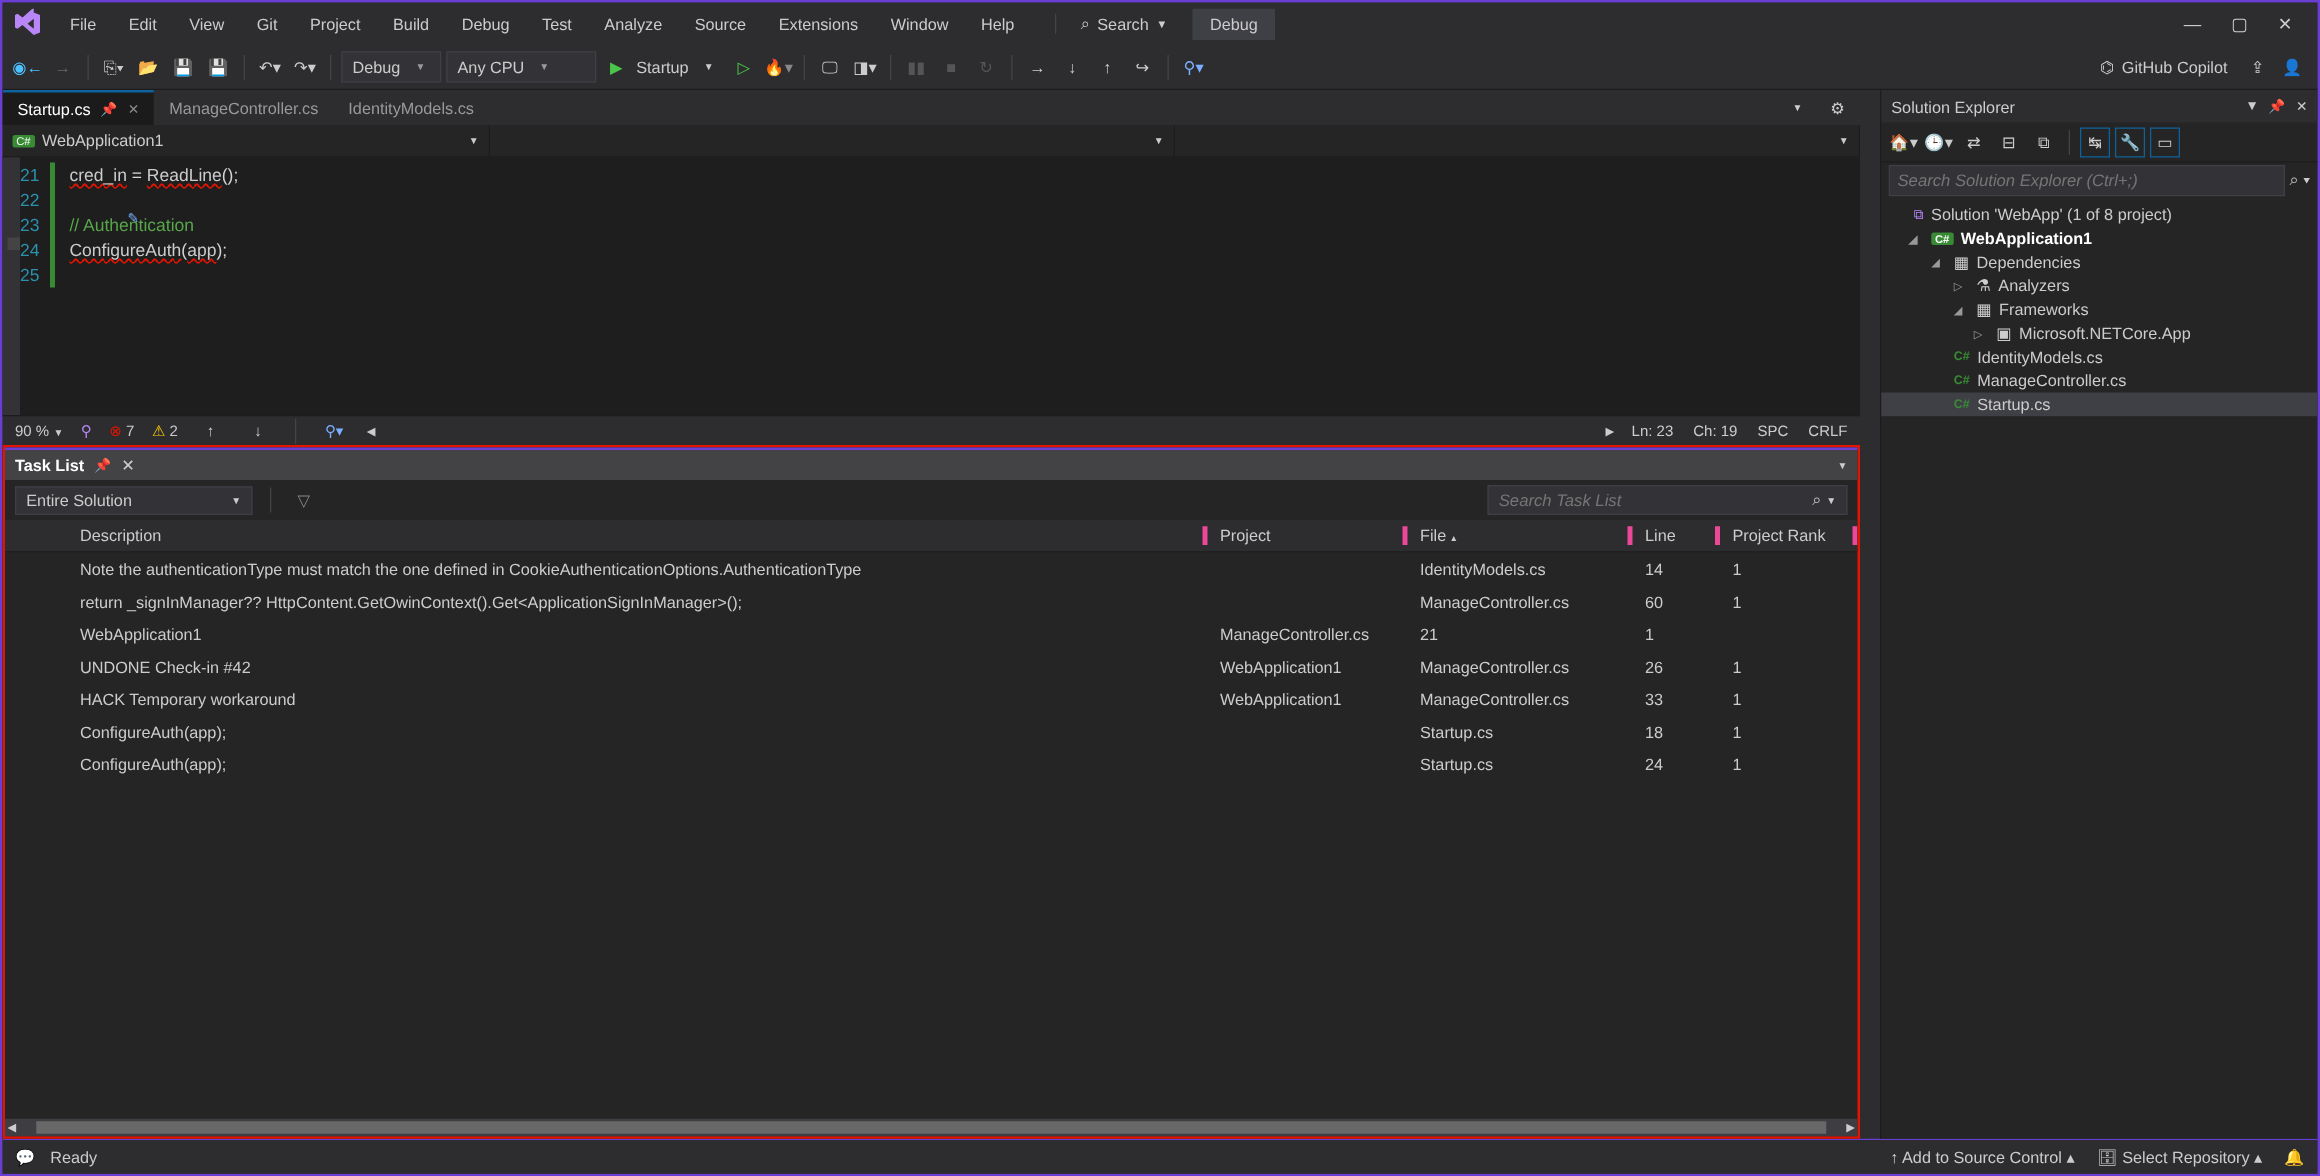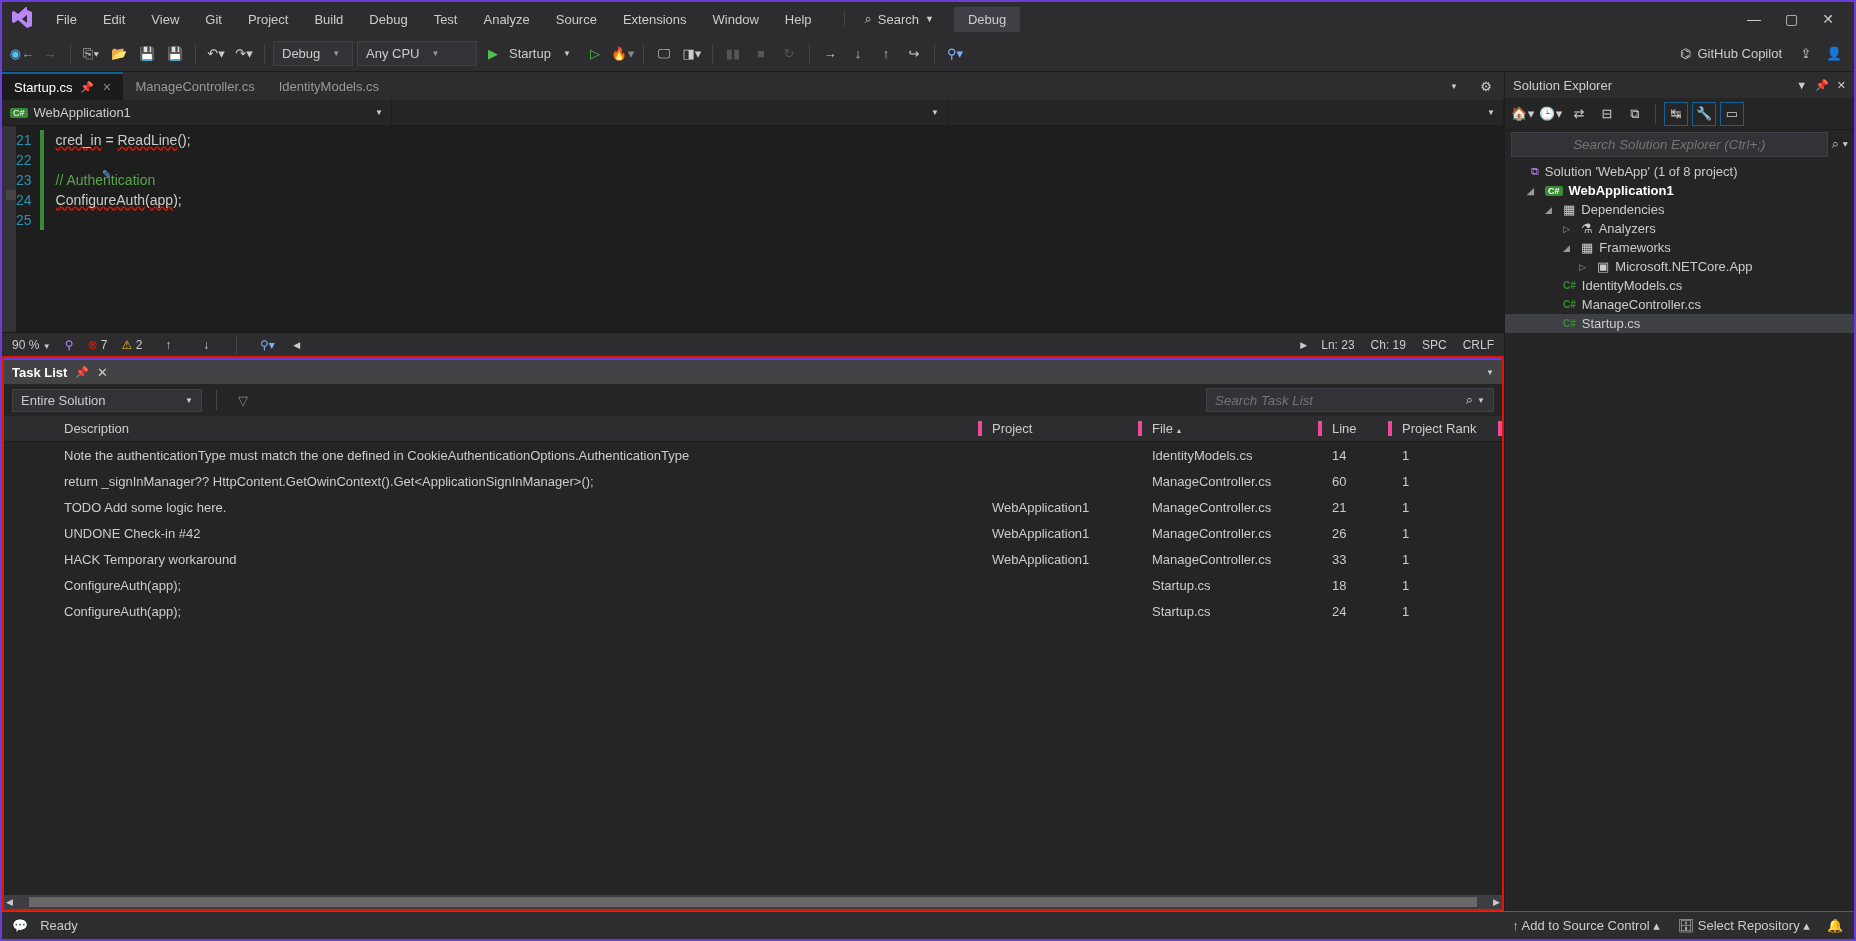--- a/index.html
+++ b/index.html
@@ -15,21 +15,21 @@
 .window-controls span { cursor: pointer; font-size: 14px; }
 
 .toolbar { height: 36px; display: flex; align-items: center; background: #2d2d30; padding: 0 8px; gap: 4px; border-bottom: 1px solid #1c1c1c; }
 .tb-btn { width: 24px; height: 24px; display: flex; align-items: center; justify-content: center; cursor: pointer; }
 .tb-sep { width: 1px; height: 20px; background: #444; margin: 0 4px; }
 .tb-combo { background: #333337; border: 1px solid #3f3f46; padding: 4px 8px; display: flex; align-items: center; gap: 12px; cursor: pointer; min-width: 80px; }
 .tb-combo .caret { font-size: 8px; color: #999; }
 .play { color: #49c549; }
 .copilot-btn { margin-left: auto; display: flex; align-items: center; gap: 6px; padding: 4px 8px; }
 
-.main-row { display: flex; height: calc(100% - 34px - 36px - 28px); }
+.main-row { display: flex; height: calc(100% - 34px - 36px - 28px); gap: 16px; }
 .editor-col { flex: 1; display: flex; flex-direction: column; }
 .explorer-col { width: 350px; background: #252526; border-left: 1px solid #1c1c1c; display: flex; flex-direction: column; }
 
 .tabbar { height: 28px; display: flex; align-items: center; background: #2d2d30; }
 .file-tab { height: 100%; padding: 0 12px; display: flex; align-items: center; gap: 8px; cursor: pointer; color: #999; }
 .file-tab.active { background: #1b1b1c; color: #fff; border-top: 2px solid #0e639c; }
 .file-tab .pin, .file-tab .close { font-size: 11px; color: #888; }
 .tab-right { margin-left: auto; display: flex; gap: 8px; padding-right: 6px; }
 
 .nav-dropdowns { height: 26px; display: flex; background: #252526; border-bottom: 1px solid #1c1c1c; }
@@ -70,21 +70,21 @@
 
 .hscroll { height: 14px; background: #3e3e42; display: flex; align-items: center; }
 .hscroll-thumb { height: 10px; background: #686868; margin: 0 14px; flex: 1; }
 
 .explorer-title { height: 26px; display: flex; align-items: center; padding: 0 8px; background: #2d2d30; }
 .explorer-title .icons { margin-left: auto; display: flex; gap: 8px; font-size: 11px; }
 .explorer-tb { height: 32px; display: flex; align-items: center; gap: 4px; padding: 0 6px; border-bottom: 1px solid #1c1c1c; }
 .explorer-tb .tb-btn { font-size: 13px; }
 .explorer-tb .tb-btn.boxed { border: 1px solid #0e639c; padding: 2px; }
 .explorer-search { height: 28px; padding: 0 6px; display: flex; align-items: center; }
-.explorer-search input { flex: 1; background: #333337; border: 1px solid #3f3f46; color: #999; padding: 4px 6px; outline: none; font-style: italic; text-align: center; }
+.explorer-search input { flex: 1; background: #333337; border: 1px solid #3f3f46; color: #999; padding: 4px 6px; outline: none; font-style: italic; }
 .tree { padding: 4px 0; }
 .tree-item { display: flex; align-items: center; gap: 6px; padding: 2px 8px; cursor: pointer; }
 .tree-item.selected { background: #3f3f46; }
 .tree-item .exp { width: 12px; font-size: 9px; color: #999; }
 .tree-item.bold { font-weight: bold; color: #fff; }
 .indent-1 { padding-left: 22px; }
 .indent-2 { padding-left: 40px; }
 .indent-3 { padding-left: 58px; }
 .indent-4 { padding-left: 74px; }
 .sln-icon { color: #b886f7; font-size: 11px; }
@@ -284,21 +284,20 @@
             <div class="task-row">
               <div></div>
               <div>return _signInManager?? HttpContent.GetOwinContext().Get&lt;ApplicationSignInManager&gt;();</div>
               <div></div>
               <div>ManageController.cs</div>
               <div>60</div>
               <div>1</div>
             </div>
             <div class="task-row">
               <div></div>
-              <div>TODO Add some logic here.</div>
               <div>WebApplication1</div>
               <div>ManageController.cs</div>
               <div>21</div>
               <div>1</div>
             </div>
             <div class="task-row">
               <div></div>
               <div>UNDONE Check-in #42</div>
               <div>WebApplication1</div>
               <div>ManageController.cs</div>

